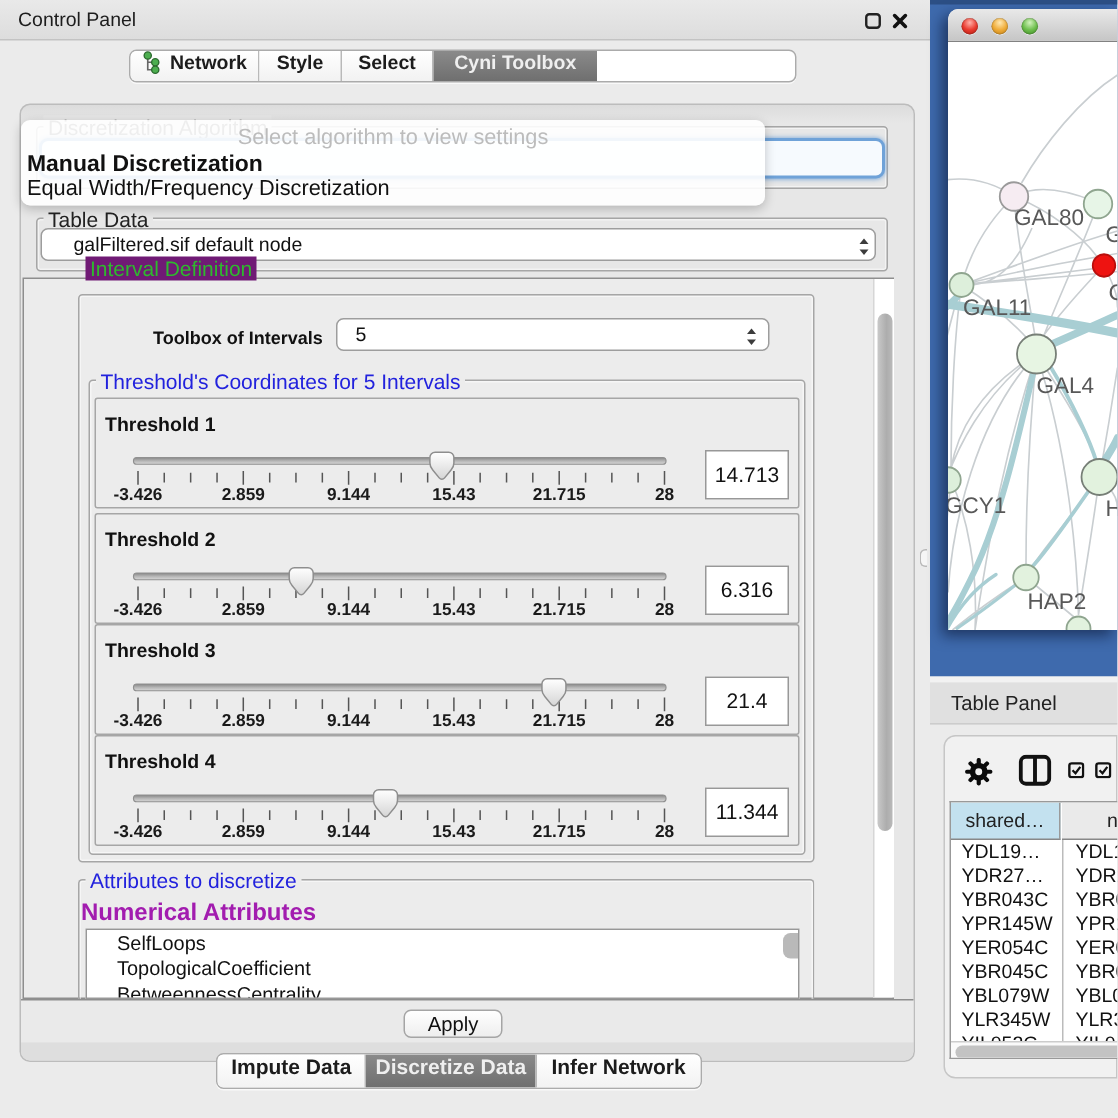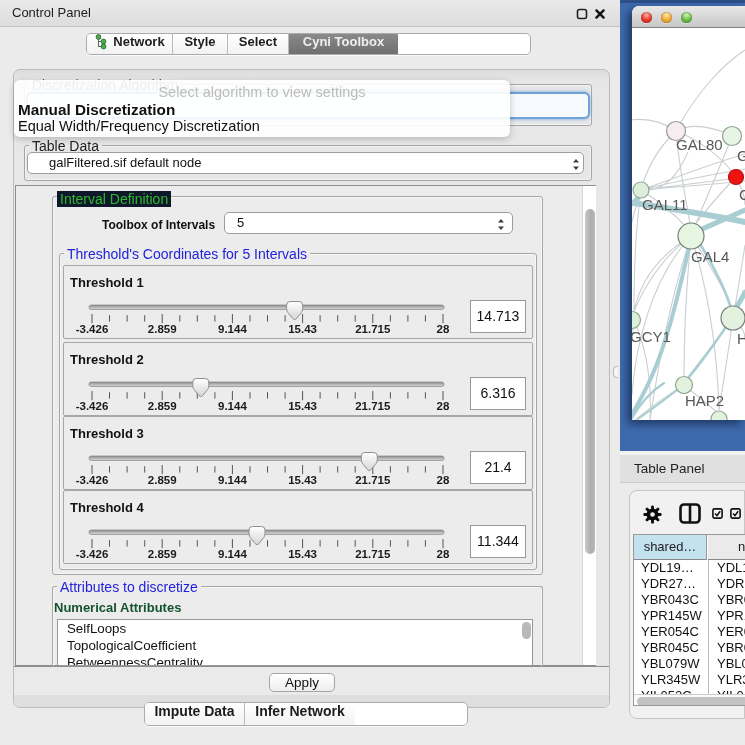--- a/index.html
+++ b/index.html
@@ -43,21 +43,21 @@
 .thblk { position:absolute; left:63px; width:470px; height:74px;
   border:1px solid #a6a6a6; background:#ececec; border-radius:2px; }
 .thlab { position:absolute; left:6px; top:9px; font-size:13px; font-weight:bold; color:#111; }
 .sldsvg { position:absolute; left:63px; }
 .thfield { position:absolute; left:470px; width:56px; height:33px; background:#fff;
   border:1px solid #989898; font-size:14px; color:#111; text-align:center; line-height:31px; }
 
 
 #attrlist { position:absolute; left:57px; top:619px; width:476px; height:47px;
   background:#fff; border:1px solid #989898; font-size:13.3px; color:#111; overflow:hidden; }
-#attrlist div { padding-left:9px; height:17px; line-height:17px; }
+#attrlist div { padding-left:20px; height:17px; line-height:17px; }
 #attrsb { position:absolute; left:464px; top:2px; width:9px; height:60px; background:#b9b9b9; border-radius:5px; }
 
 #applyrow { position:absolute; left:14px; top:666px; width:595px; height:29px;
   border-top:1px solid #8e8e8e; background:#eaeaea; }
 #applybtn { position:absolute; left:255px; top:6px; width:66px; height:19px;
   background:linear-gradient(#ffffff,#eeeeee); border:1px solid #a5a5a5; border-radius:5px;
   font-size:13.5px; text-align:center; line-height:17px; color:#111; }
 #botband { position:absolute; left:14px; top:695px; width:595px; height:12px;
   background:#dedede; border-radius:0 0 6px 6px; }
 
@@ -146,21 +146,21 @@
 
 
 <div id="viewport">
   <div id="vsb">
       <div class="thumb"></div>
     </div>
 </div>
 
 
 <div class="tbox" style="left:52px;top:196px;width:491px;height:379px"></div>
-<div class="tlab" style="left:57px;top:191px;color:#2eb82e;background:#0f172a">Interval Definition</div>
+<div class="tlab" style="left:57px;top:171px;color:#2eb82e;background:#701a75">Interval Definition</div>
 <div class="abs" style="left:102px;top:218px;font-size:12px;font-weight:bold;color:#111">Toolbox of Intervals</div>
 <div class="combo" style="left:224px;top:212px;width:289px;height:22px;line-height:20px">
   <span style="padding-left:12px">5</span></div>
 <svg style="position:absolute;left:497px;top:218px" width="8" height="13" viewBox="0 0 8 13">
     <path d="M4 1 L7 4.6 H1 Z" fill="#3c3c3c"></path>
     <path d="M4 12 L1 8.4 H7 Z" fill="#3c3c3c"></path>
   </svg>
 
 
 <div class="tbox" style="left:59px;top:253px;width:478px;height:317px"></div>
@@ -224,35 +224,36 @@
     <text x="239.6" y="68" text-anchor="middle" font-size="11.5" font-weight="bold" fill="#1a1a1a">15.43</text>
     <text x="309.8" y="68" text-anchor="middle" font-size="11.5" font-weight="bold" fill="#1a1a1a">21.715</text>
     <text x="380.0" y="68" text-anchor="middle" font-size="11.5" font-weight="bold" fill="#1a1a1a">28</text>
     <path d="M189.5,36.5 h9 a3.5,3.5 0 0 1 3.5,3.5 v3.6 c0,2 -0.7,3.3 -1.9,4.7 l-4.3,5.3 c-1,1.25 -2.6,1.25 -3.6,0 l-4.3,-5.3 c-1.2,-1.4 -1.9,-2.7 -1.9,-4.7 v-3.6 a3.5,3.5 0 0 1 3.5,-3.5 z" fill="url(#thm)" stroke="#8e8e8e" stroke-width="1"></path>
   </svg>
 <div class="thfield" style="top:525px">11.344</div>
 
 
 <div class="tbox" style="left:52px;top:586px;width:491px;height:84px;border-bottom:none"></div>
 <div class="tlab" style="left:57px;top:579px;color:#2222dd;background:#ececec">Attributes to discretize</div>
-<div class="abs" style="left:54px;top:600px;font-size:13px;font-weight:bold;color:#14532d">Numerical Attributes</div>
+<div class="abs" style="left:54px;top:600px;font-size:16px;font-weight:bold;color:#a21caf">Numerical Attributes</div>
 <div id="attrlist">
   <div>SelfLoops</div>
   <div>TopologicalCoefficient</div>
   <div>BetweennessCentrality</div>
   <div id="attrsb"></div>
 </div>
 
 <div id="applyrow">
     <div id="applybtn">Apply</div>
   </div>
 <div id="botband"></div>
 
 <div class="segc" style="left:144px;top:702px;width:324px;height:24px;font-size:14px">
     <div class="seg" style="width:100px">Impute Data</div>
+    <div class="seg sel" style="width:114px">Discretize Data</div>
     <div class="seg" style="width:110px">Infer Network</div>
   </div>
 
 
 <div id="popup">
   <div class="it1">Select algorithm to view settings</div>
   <div class="it2">Manual Discretization</div>
   <div class="it3">Equal Width/Frequency Discretization</div>
 </div>
 

